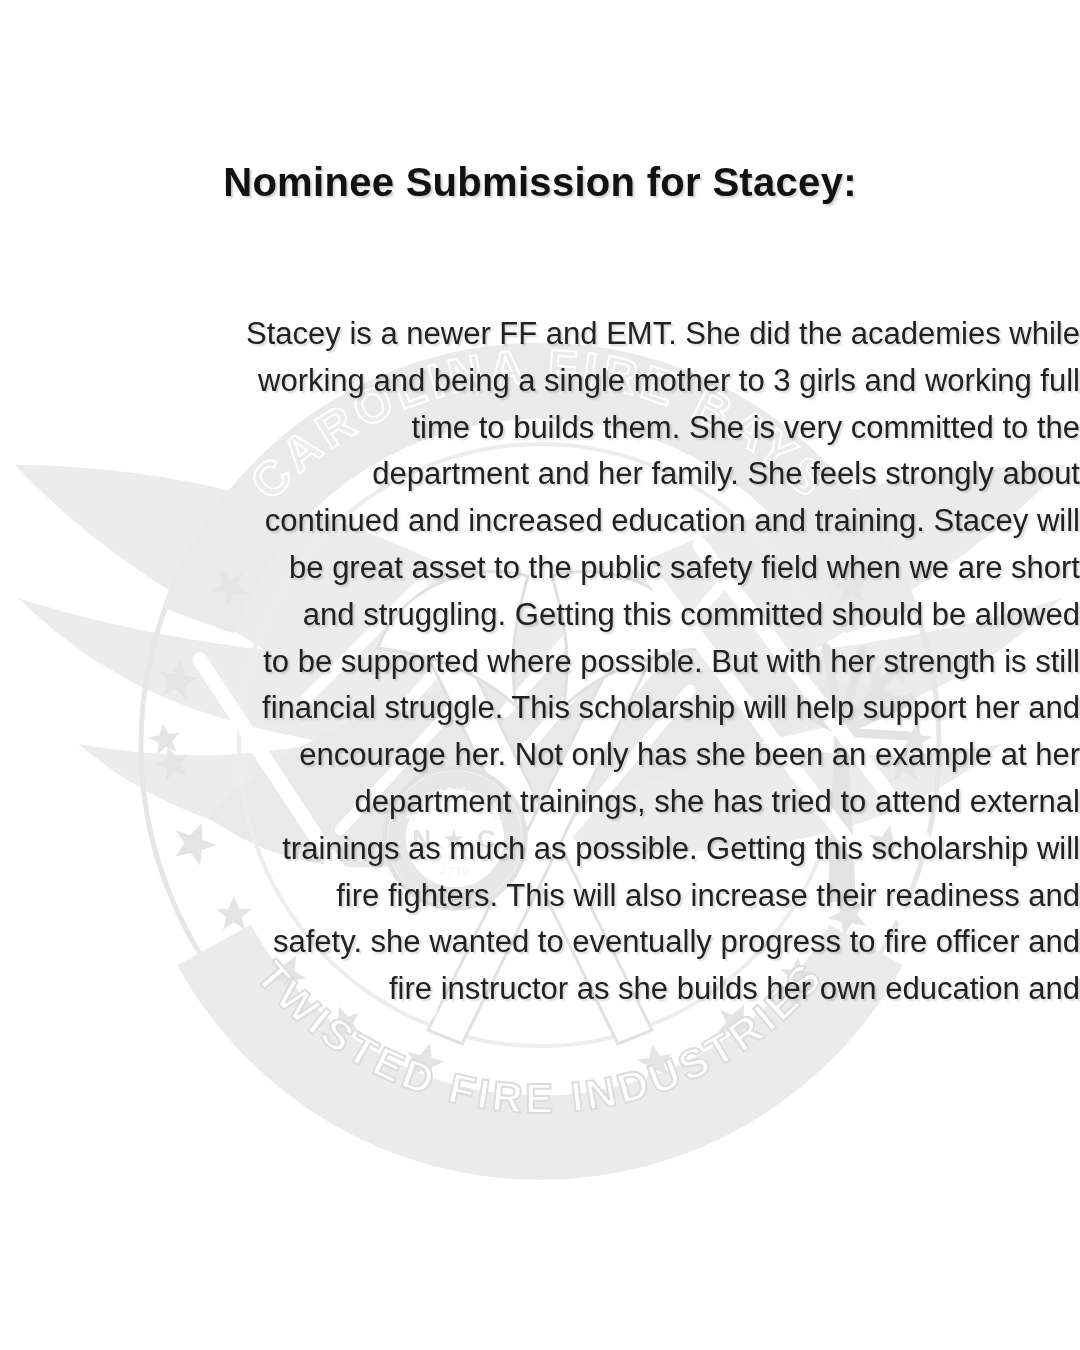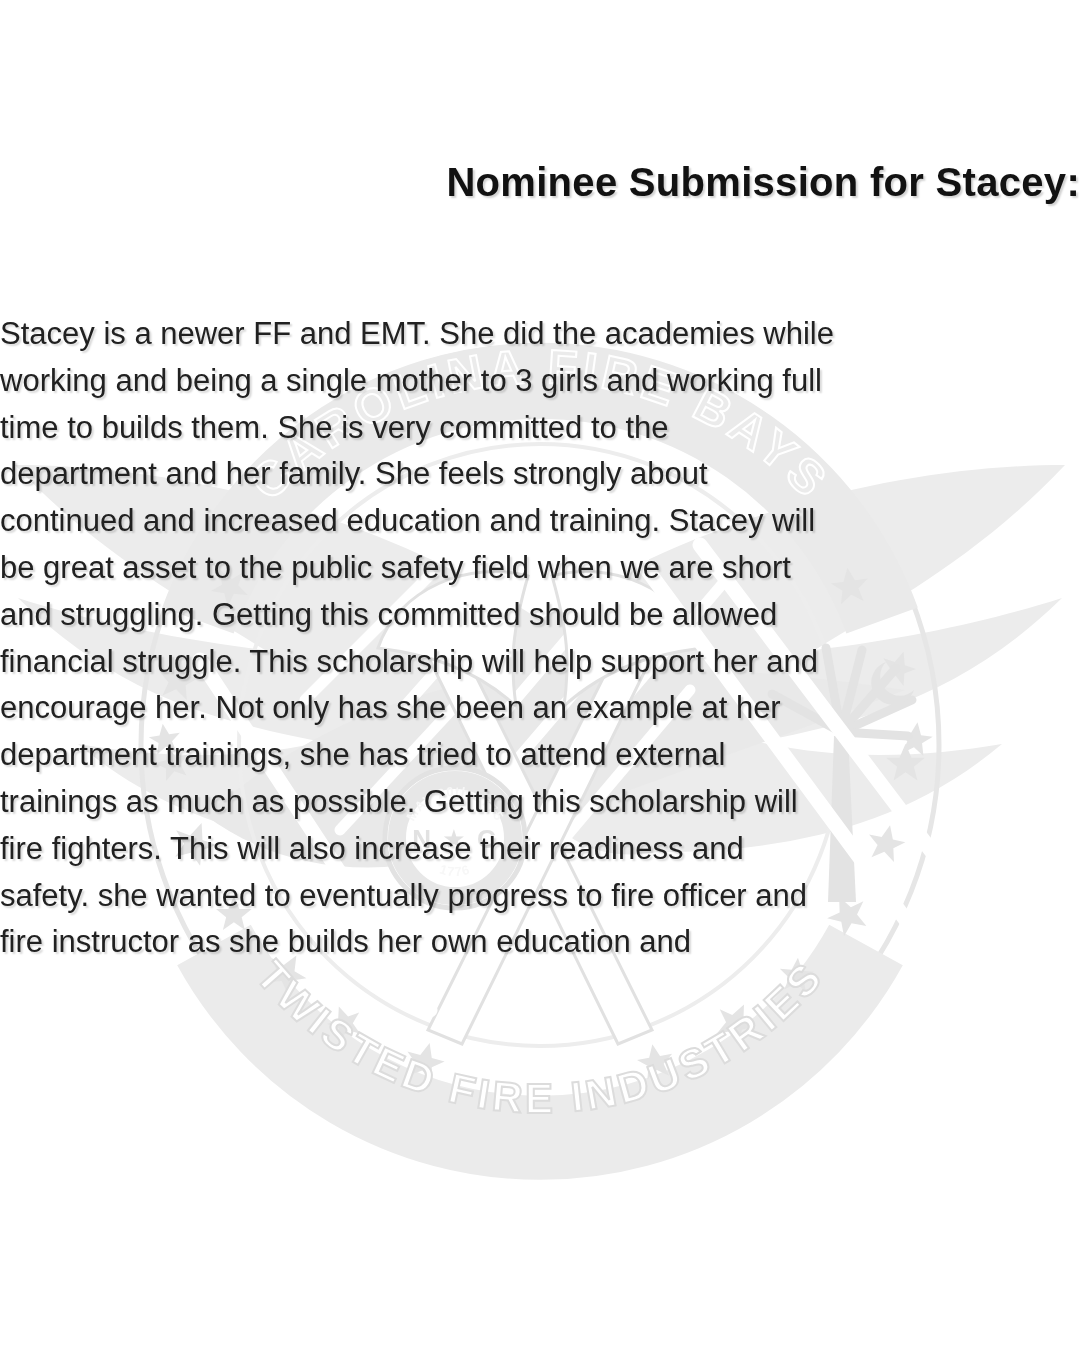--- a/index.html
+++ b/index.html
@@ -16,34 +16,34 @@
     position: absolute;
     left: 0; top: 0;
     width: 1080px; height: 1350px;
     z-index: 0;
     pointer-events: none;
   }
   .title {
     position: absolute;
     left: 0; top: 160px;
     width: 1080px;
-    text-align: right;
+    text-align: center;
     font-size: 40px;
     font-weight: 800;
     letter-spacing: 0.3px;
     color: #121212;
     z-index: 2;
     text-shadow: 2px 2px 2px rgba(0,0,0,0.18);
   }
   .body-text {
     position: absolute;
     left: 0; top: 311px;
     width: 1080px;
     z-index: 2;
-    text-align: left;
+    text-align: right;
     color: #212121;
     font-size: 31px;
     font-weight: 400;
     letter-spacing: 0px;
     text-shadow: 2px 2px 2px rgba(0,0,0,0.16);
   }
   .body-text .line {
     line-height: 46.8px;
     white-space: nowrap;
   }
@@ -173,20 +173,21 @@
   <h1 class="title">Nominee Submission for Stacey:</h1>
 
   <div class="body-text">
     <div class="line">Stacey is a newer FF and EMT. She did the academies while</div>
     <div class="line">working and being a single mother to 3 girls and working full</div>
     <div class="line">time to builds them. She is very committed to the</div>
     <div class="line">department and her family. She feels strongly about</div>
     <div class="line">continued and increased education and training. Stacey will</div>
     <div class="line">be great asset to the public safety field when we are short</div>
     <div class="line">and struggling. Getting this committed should be allowed</div>
+    <div class="line">to be supported where possible. But with her strength is still</div>
     <div class="line">financial struggle. This scholarship will help support her and</div>
     <div class="line">encourage her. Not only has she been an example at her</div>
     <div class="line">department trainings, she has tried to attend external</div>
     <div class="line">trainings as much as possible. Getting this scholarship will</div>
     <div class="line">fire fighters. This will also increase their readiness and</div>
     <div class="line">safety. she wanted to eventually progress to fire officer and</div>
     <div class="line">fire instructor as she builds her own education and</div>
   </div>
 
 </div>

